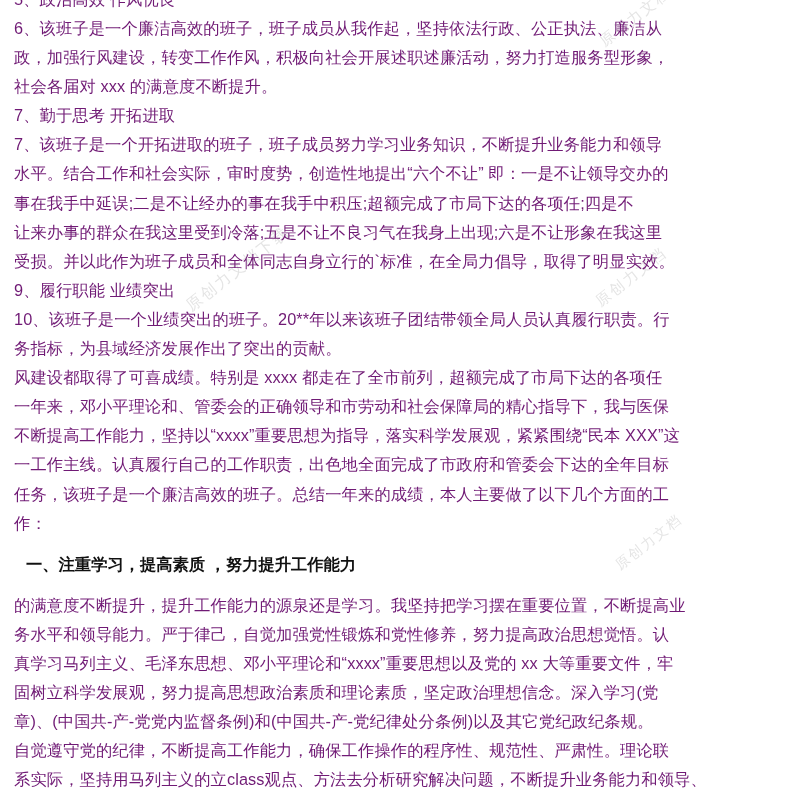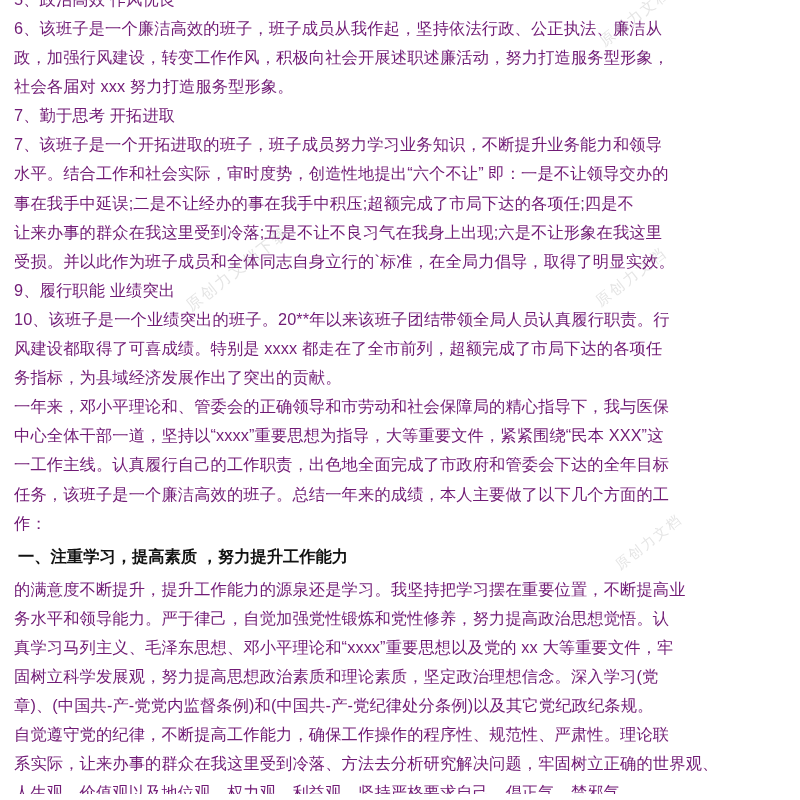--- a/index.html
+++ b/index.html
@@ -30,21 +30,21 @@
     font-size: 16.3px;
     line-height: 29.1px;
     letter-spacing: 0.1px;
     text-align: justify;
     text-justify: inter-ideograph;
     word-break: break-all;
     color: #701a75;
   }
   p.heading {
     font-weight: bold;
-    margin: 4px;
+    margin: 12px;
     font-size: 16.3px;
     line-height: 29.1px;
     color: #111111;
   }
   .clip-top {
     
     height: 14px;
     overflow: hidden;
     position: relative;
   }
@@ -85,45 +85,45 @@
   <div class="watermark wm4">原创力文档</div>
 
   <div class="doc-body">
 
     <div class="clip-top">
       <p class="line">5、政治高效  作风优良</p>
     </div>
 
     <p class="line">6、该班子是一个廉洁高效的班子，班子成员从我作起，坚持依法行政、公正执法、廉洁从</p>
     <p class="line">政，加强行风建设，转变工作作风，积极向社会开展述职述廉活动，努力打造服务型形象，</p>
-    <p class="line">社会各届对 xxx 努力打造服务型形象。</p>
+    <p class="line">社会各届对 xxx 的满意度不断提升。</p>
     <p class="line">7、勤于思考  开拓进取</p>
     <p class="line">7、该班子是一个开拓进取的班子，班子成员努力学习业务知识，不断提升业务能力和领导</p>
     <p class="line">水平。结合工作和社会实际，审时度势，创造性地提出“六个不让”  即：一是不让领导交办的</p>
     <p class="line">事在我手中延误;二是不让经办的事在我手中积压;超额完成了市局下达的各项任;四是不</p>
     <p class="line">让来办事的群众在我这里受到冷落;五是不让不良习气在我身上出现;六是不让形象在我这里</p>
     <p class="line">受损。并以此作为班子成员和全体同志自身立行的`标准，在全局力倡导，取得了明显实效。</p>
     <p class="line">9、履行职能  业绩突出</p>
     <p class="line">10、该班子是一个业绩突出的班子。20**年以来该班子团结带领全局人员认真履行职责。行</p>
+    <p class="line">务指标，为县域经济发展作出了突出的贡献。</p>
     <p class="line">风建设都取得了可喜成绩。特别是 xxxx 都走在了全市前列，超额完成了市局下达的各项任</p>
-    <p class="line">务指标，为县域经济发展作出了突出的贡献。</p>
     <p class="line">一年来，邓小平理论和、管委会的正确领导和市劳动和社会保障局的精心指导下，我与医保</p>
-    <p class="line">中心全体干部一道，坚持以“xxxx”重要思想为指导，大等重要文件，紧紧围绕“民本 XXX”这</p>
+    <p class="line">不断提高工作能力，坚持以“xxxx”重要思想为指导，落实科学发展观，紧紧围绕“民本 XXX”这</p>
     <p class="line">一工作主线。认真履行自己的工作职责，出色地全面完成了市政府和管委会下达的全年目标</p>
     <p class="line">任务，该班子是一个廉洁高效的班子。总结一年来的成绩，本人主要做了以下几个方面的工</p>
     <p class="line">作：</p>
 
     <p class="heading">一、注重学习，提高素质 ，努力提升工作能力</p>
 
     <p class="line">的满意度不断提升，提升工作能力的源泉还是学习。我坚持把学习摆在重要位置，不断提高业</p>
     <p class="line">务水平和领导能力。严于律己，自觉加强党性锻炼和党性修养，努力提高政治思想觉悟。认</p>
     <p class="line">真学习马列主义、毛泽东思想、邓小平理论和“xxxx”重要思想以及党的 xx 大等重要文件，牢</p>
     <p class="line">固树立科学发展观，努力提高思想政治素质和理论素质，坚定政治理想信念。深入学习(党</p>
     <p class="line">章)、(中国共‐产‐党党内监督条例)和(中国共‐产‐党纪律处分条例)以及其它党纪政纪条规。</p>
     <p class="line">自觉遵守党的纪律，不断提高工作能力，确保工作操作的程序性、规范性、严肃性。理论联</p>
-    <p class="line">系实际，让来办事的群众在我这里受到冷落、方法去分析研究解决问题，牢固树立正确的世界观、</p>
+    <p class="line">系实际，坚持用马列主义的立class观点、方法去分析研究解决问题，不断提升业务能力和领导、</p>
 
     <div class="clip-bottom">
       <p class="line">人生观、价值观以及地位观、权力观、利益观。坚持严格要求自己，倡正气，禁邪气，</p>
     </div>
 
   </div>
 </div>
 
 </body></html>

